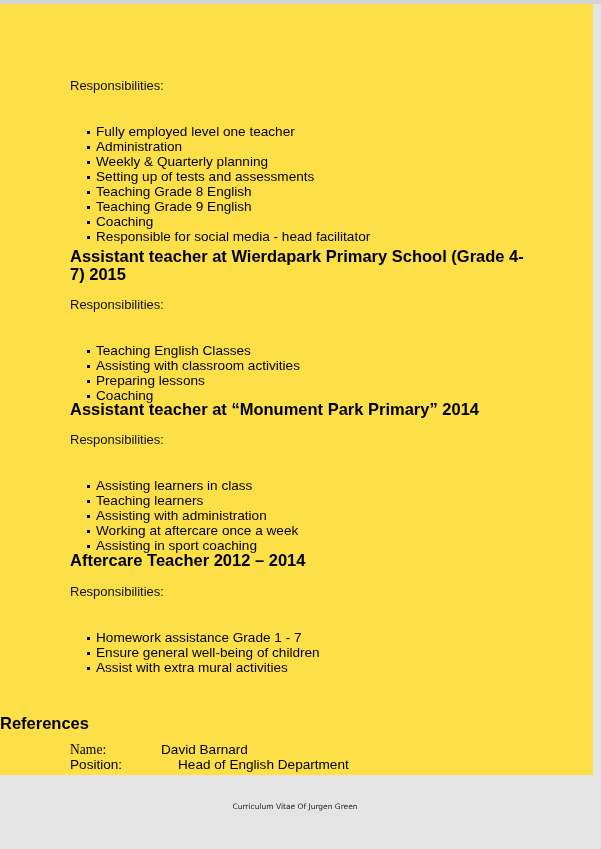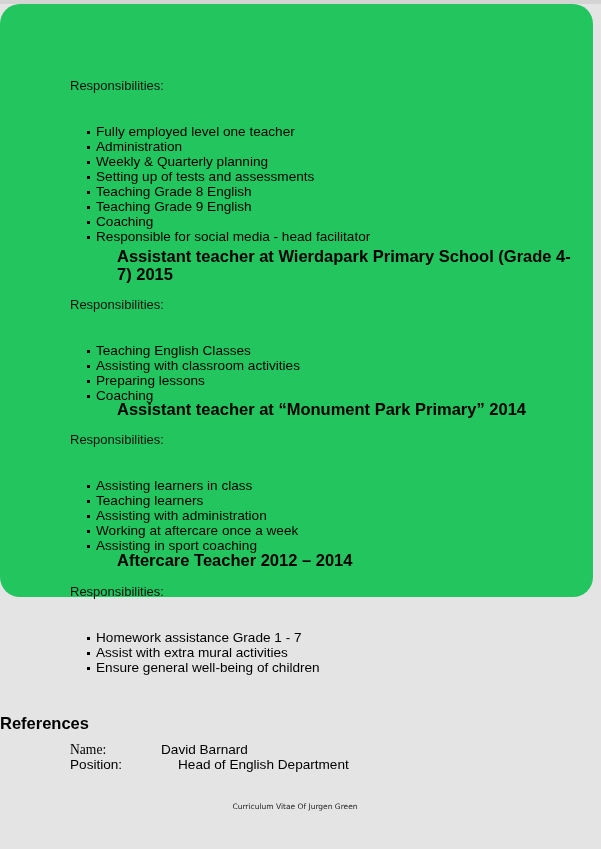--- a/index.html
+++ b/index.html
@@ -3,33 +3,32 @@
   <meta charset="utf-8">
   <style>
     html, body { margin: 0; padding: 0; }
     body {
       width: 601px; height: 849px; position: relative; overflow: hidden;
       background: #e4e4e4;
       font-family: "Liberation Sans", sans-serif;
       color: #000;
     }
     .page {
-      position: absolute; left: 0; top: 4px; width: 593px; height: 593px;
-      background: #22c55e;
-      border-radius: 20px;
+      position: absolute; left: 0; top: 4px; width: 593px; height: 771px;
+      background: #fde047;
     }
     .topbar { position: absolute; left: 0; top: 0; width: 601px; height: 4px; background: #d4d4d4; }
     .abs { position: absolute; white-space: nowrap; }
     .label { font-size: 13px; color: #111; }
     .bullets { position: absolute; left: 70px; margin: 16px; padding: 0; list-style: none; font-size: 13.6px; line-height: 15px; }
     .bullets li { position: relative; padding-left: 10px; white-space: nowrap; }
     .bullets li::before {
       content: ""; position: absolute; left: 1px; top: 7px; width: 3px; height: 3px; background: #000;
     }
-    .heading { font-weight: bold; font-size: 16.5px; line-height: 18px; margin-left: 47px; }
+    .heading { font-weight: bold; font-size: 16.5px; line-height: 18px; }
     .refs-title { font-weight: bold; font-size: 16.5px; }
     .ref-row { font-size: 13.6px; line-height: 15px; }
     .footer { font-family: "DejaVu Sans", sans-serif; font-size: 7.5px; color: #222; }
   </style>
 </head>
 <body>
 
 <div class="topbar"></div>
 
 <div class="page">
@@ -65,22 +64,22 @@
     <li>Teaching learners</li>
     <li>Assisting with administration</li>
     <li>Working at aftercare once a week</li>
     <li>Assisting in sport coaching</li>
   </ul>
 
   <div class="abs heading" style="left:70px; top:547px;">Aftercare Teacher 2012 – 2014</div>
   <div class="abs label" style="left:70px; top:580px;">Responsibilities:</div>
   <ul class="bullets" style="top:610px;">
     <li>Homework assistance Grade 1 - 7</li>
+    <li>Ensure general well-being of children</li>
     <li>Assist with extra mural activities</li>
-    <li>Ensure general well-being of children</li>
   </ul>
 
   <div class="abs refs-title" style="left:0; width:590px; text-align:left; top:686px;margin-top:24px;">References</div>
 
   <div class="abs ref-row" style="left:70px; top:738px;font-family:Liberation Serif, serif;">Name:</div>
   <div class="abs ref-row" style="left:161px; top:738px;">David Barnard</div>
   <div class="abs ref-row" style="left:70px; top:753px;">Position:</div>
   <div class="abs ref-row" style="left:178px; top:753px;">Head of English Department</div>
 
   <div class="abs footer" style="left:0; width:590px; text-align:center; top:798px;">Curriculum Vitae Of Jurgen Green</div>

